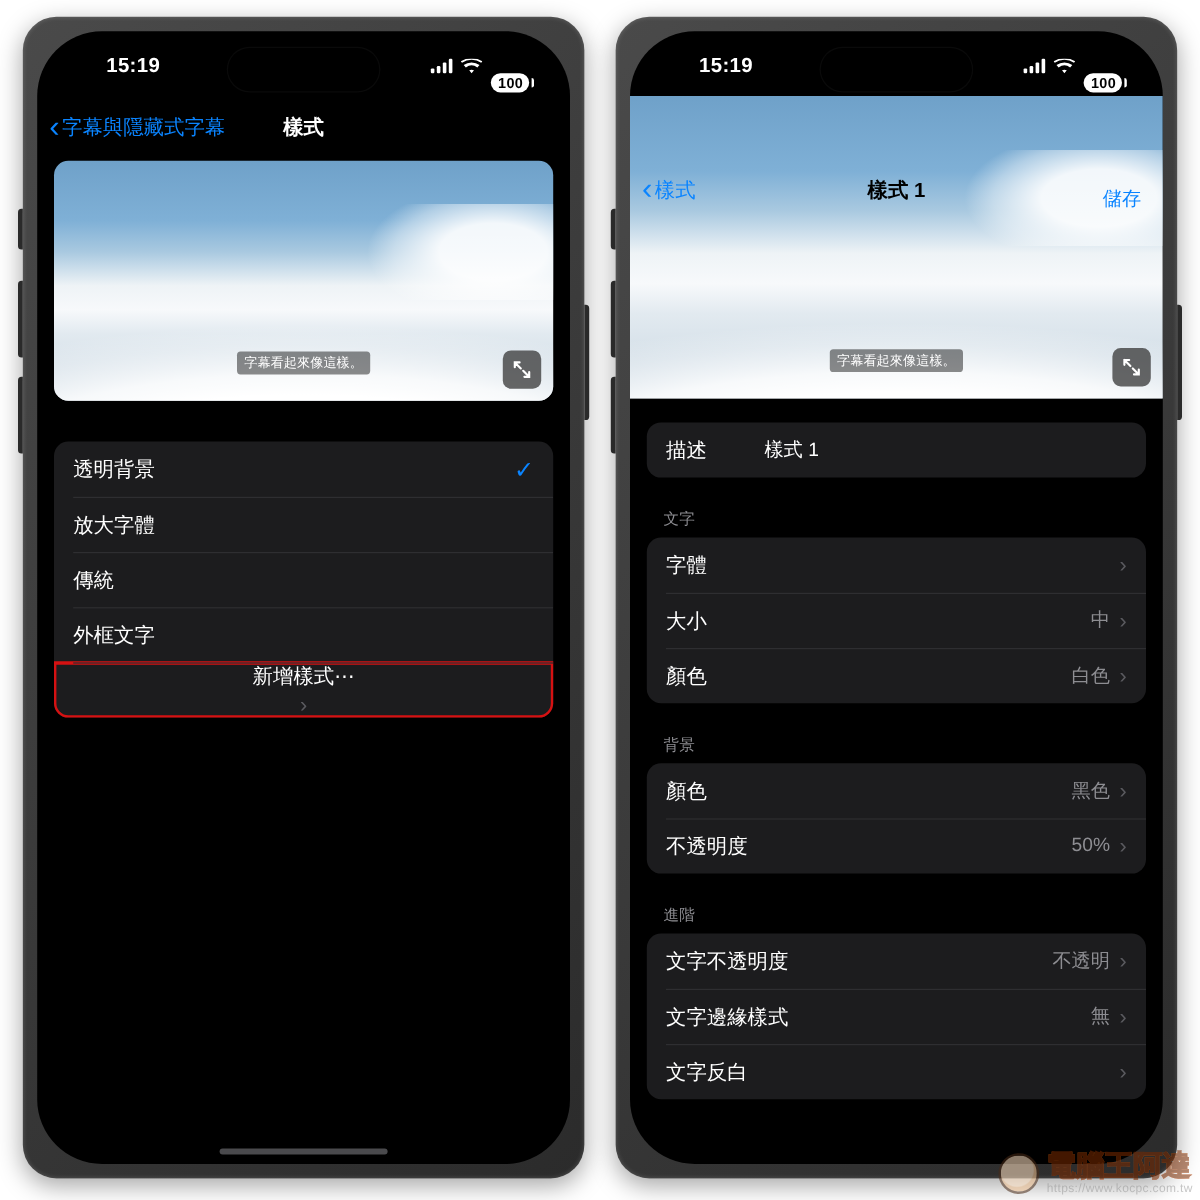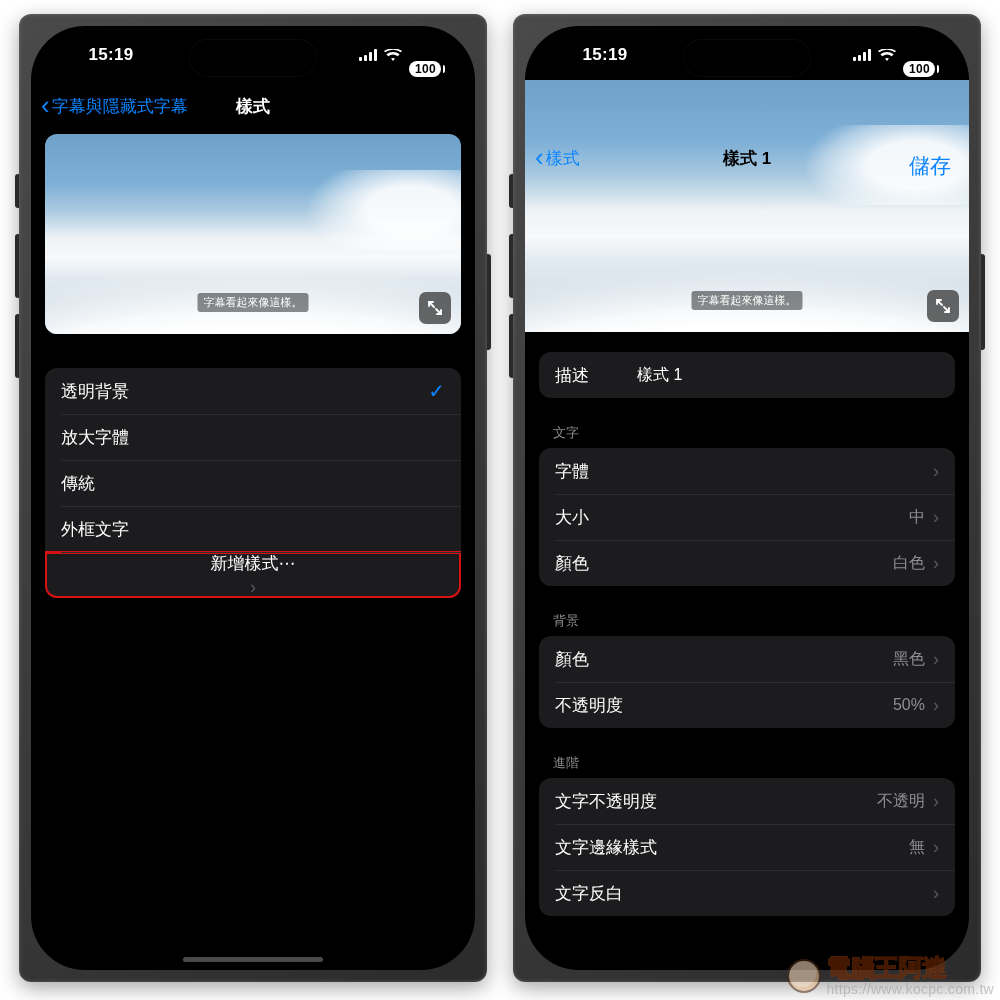--- a/index.html
+++ b/index.html
@@ -15,21 +15,21 @@
     display: flex;
     gap: 26px;
     padding: 14px 14px;
     justify-content: center;
   }
   
   .phone {
     width: 468px;
     height: 968px;
     background: linear-gradient(135deg,#4a4a4a,#2b2b2b);
-    border-radius: 12px;
+    border-radius: 28px;
     padding: 12px;
     position: relative;
     box-shadow: 0 6px 20px rgba(0,0,0,.35), inset 0 0 4px rgba(255,255,255,.2);
   }
   .phone::before, .phone::after { content:""; position:absolute; background:#1c1c1c; border-radius:3px; }
   
   .btn-l1{position:absolute;left:-4px;top:160px;width:4px;height:34px;background:#2a2a2a;border-radius:3px 0 0 3px;}
   .btn-l2{position:absolute;left:-4px;top:220px;width:4px;height:64px;background:#2a2a2a;border-radius:3px 0 0 3px;}
   .btn-l3{position:absolute;left:-4px;top:300px;width:4px;height:64px;background:#2a2a2a;border-radius:3px 0 0 3px;}
   .btn-r1{position:absolute;right:-4px;top:240px;width:4px;height:96px;background:#2a2a2a;border-radius:0 3px 3px 0;}
@@ -88,21 +88,21 @@
   .nav-back {
     position:absolute; left:10px; top:0; bottom:0;
     display:flex; align-items:center;
     color:#0a84ff; font-size:17px;
     gap:2px;
   }
   .nav-back .chev { font-size:26px; line-height:1; font-weight:300; transform:translateY(-1px); }
   .nav-title { font-weight:600; font-size:17px; color:#fff; }
   .nav-right {
     position:absolute; right:18px; top:16px; bottom:0;
-    display:flex; align-items:center; color:#0a84ff; font-size:21px;text-align:right;
+    display:flex; align-items:center; color:#0a84ff; font-size:16px;text-align:right;
   }
   
   .content { position:absolute; inset:0; padding-top:102px; overflow:hidden; }
   .content-p2 { padding-top:54px; }
   
   .preview {
     margin: 6px 14px 0 14px;
     height: 200px;
     border-radius: 12px;
     background: linear-gradient(180deg,#6fa1c9 0%, #7fb0d6 25%, #a9c9e0 38%, #eef3f6 52%, #f7f9fb 62%, #e2eaf0 72%, #c8d6e1 100%);
@@ -178,21 +178,21 @@
     background: radial-gradient(circle at 45% 40%, #ffe1c2 55%, #f0c090 60%);
     border:2px solid #4a2b17;
     position:relative;
   }
   .watermark .txt{ display:flex; flex-direction:column; line-height:1; }
   .watermark .big{ font-size:24px; font-weight:900;
     background: linear-gradient(#ff8a1f,#ff4e00);
     -webkit-background-clip:text; background-clip:text; color:transparent;
     -webkit-text-stroke: 1px #7a2a00;
   }
-  .watermark .url{ font-size:14px; color:#999; letter-spacing:.3px; margin-top:2px;}
+  .watermark .url{ font-size:10px; color:#999; letter-spacing:.3px; margin-top:2px;}
   .home-ind{
     position:absolute; bottom:8px; left:50%; transform:translateX(-50%);
     width:140px; height:5px; border-radius:3px; background:#4a4a4d;
   }
 </style>
 </head>
 <body>
 
 <div class="canvas">
 

